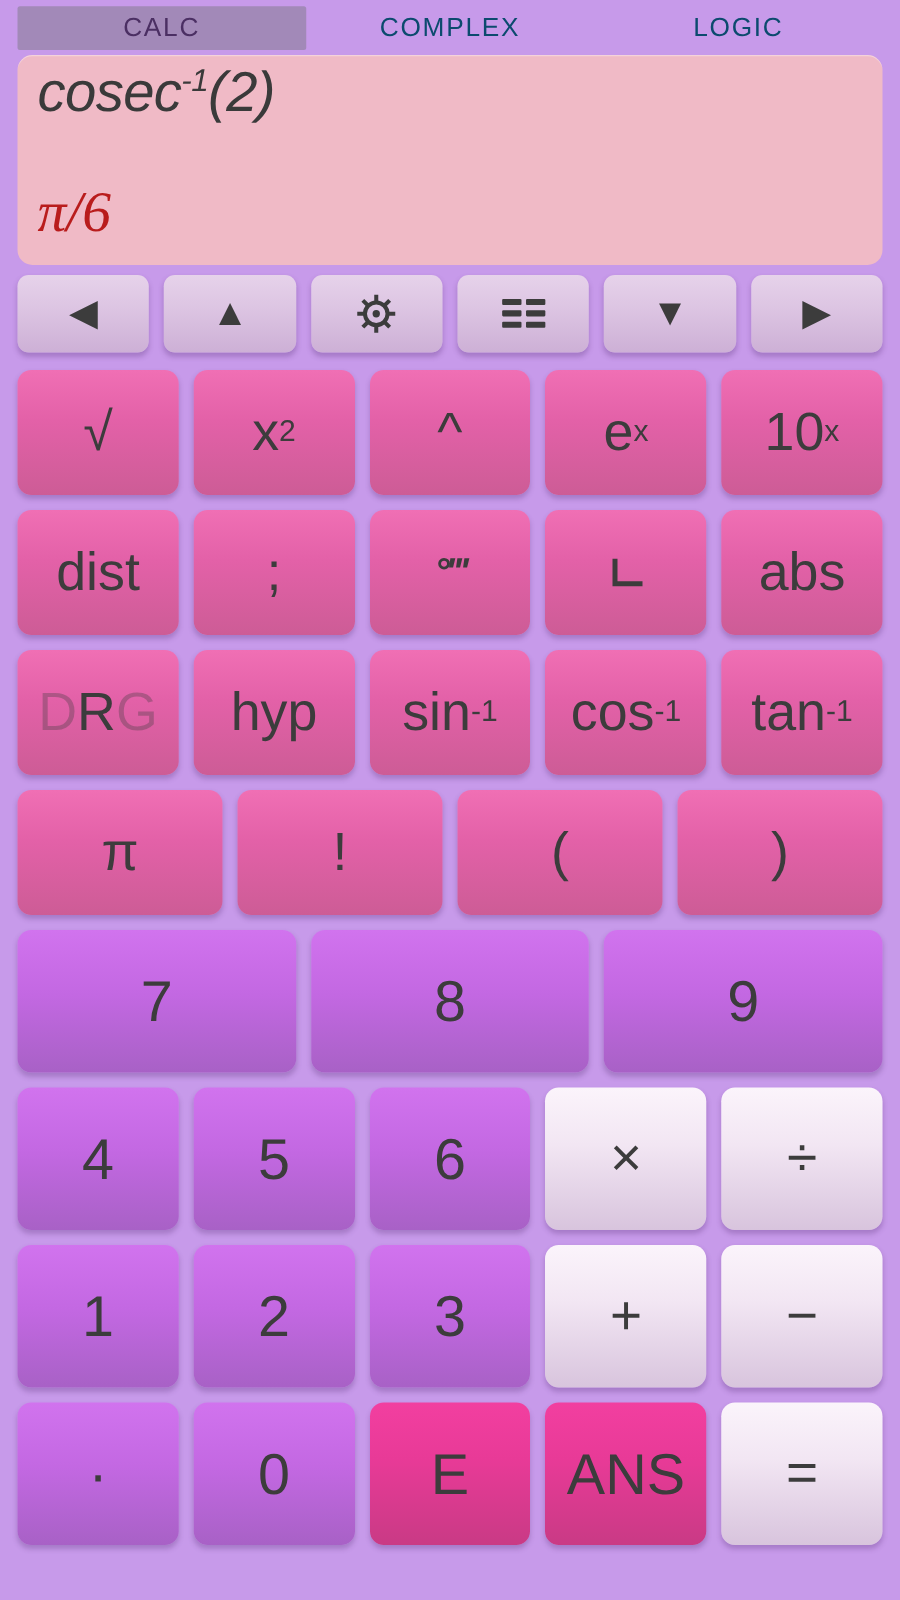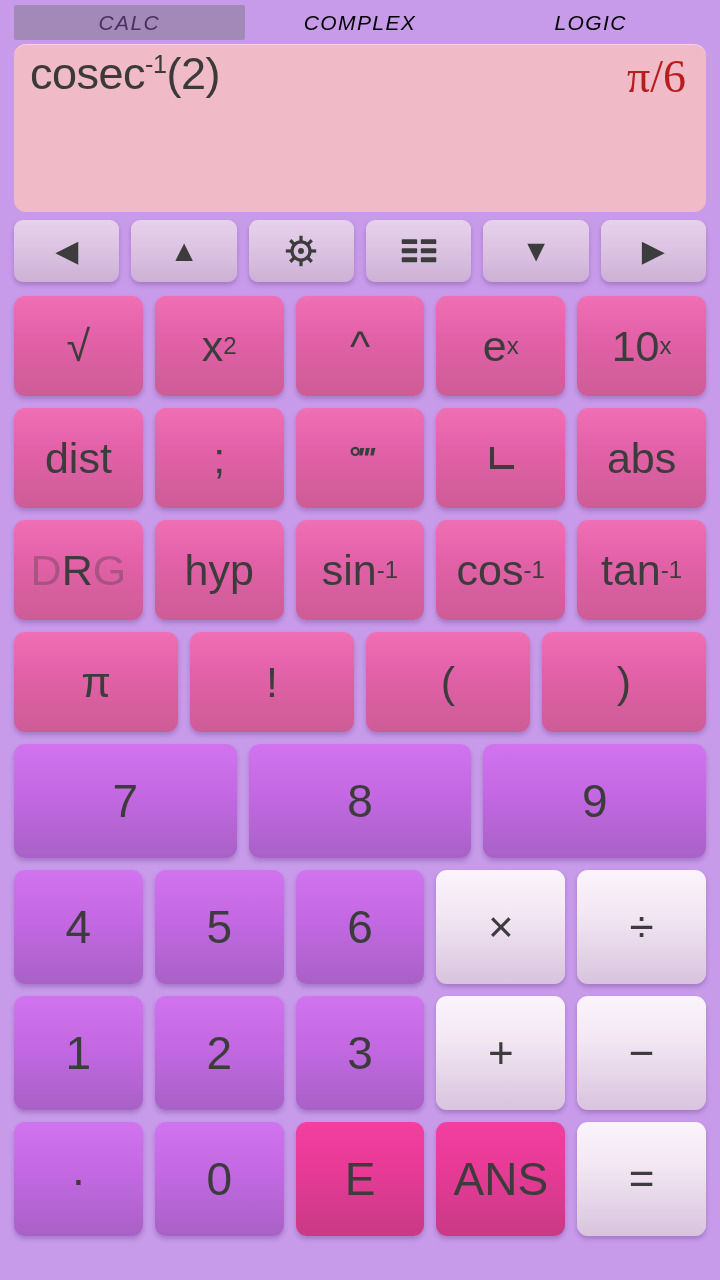--- a/index.html
+++ b/index.html
@@ -17,30 +17,29 @@
   }
 
   
   .tabbar {
     display: flex;
     height: 44px;
     width: 720px;
     align-items: stretch;
     padding: 5px 14px 4px 14px;
     gap: 0;
-    font-style: italic;
   }
   .tab {
     flex: 1 1 0;
     display: flex;
     align-items: center;
     justify-content: center;
     font-size: 21px;
     letter-spacing: 1.4px;
-    color: #000000;
+    color: #0c4a6e;
     background: transparent;
     border-radius: 2px;
   }
   .tab.active {
     background: #a289b8;
     color: #4b2f63;
   }
 
   
   .display-wrap {
@@ -48,23 +47,24 @@
     height: 168px;
   }
   .display {
     width: 100%;
     height: 100%;
     background: #f0bac6;
     border-radius: 12px;
     position: relative;
     padding: 6px 16px 10px 16px;
     display: flex;
-    flex-direction: row;
+    flex-direction: column;
     justify-content: space-between;
     box-shadow: inset 0 1px 0 rgba(255,255,255,.35);
+    font-style: italic;
   }
   .expr {
     font-size: 45px;
     color: #3a3a3a;
     line-height: 1.05;
     white-space: nowrap;
     font-family: "Liberation Sans", sans-serif;
     letter-spacing: -0.5px;
   }
   .expr sup {

